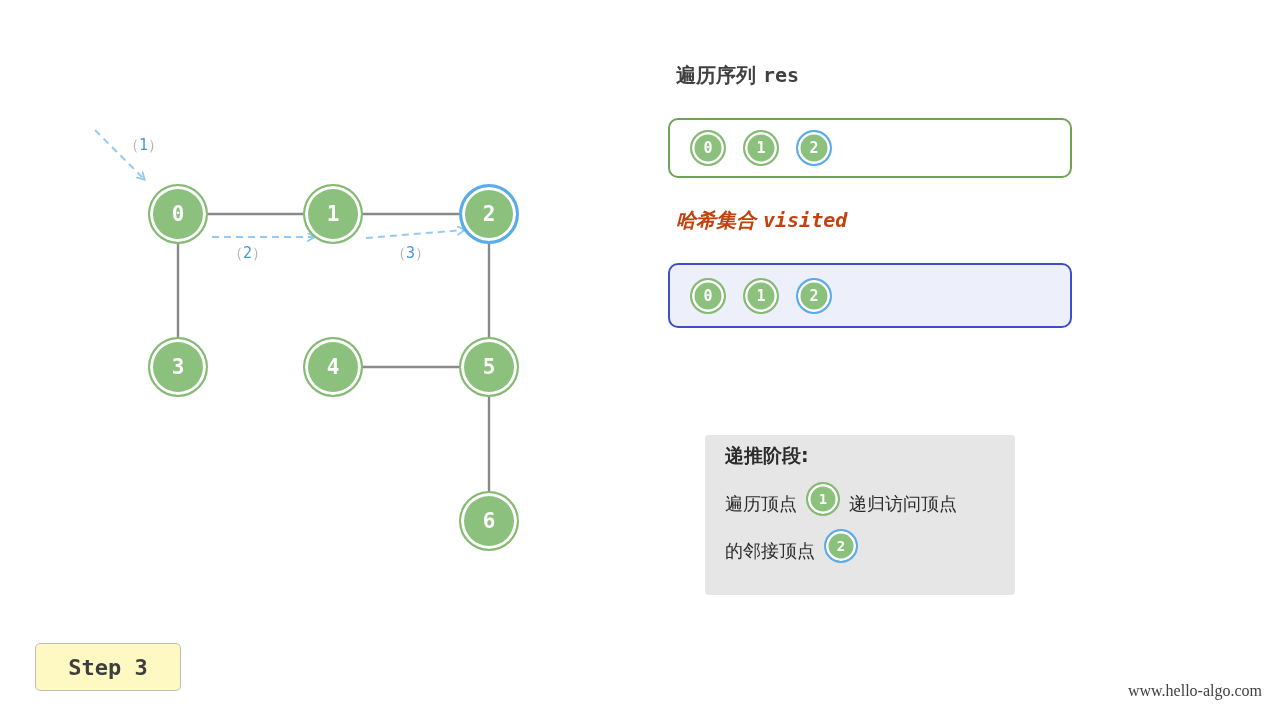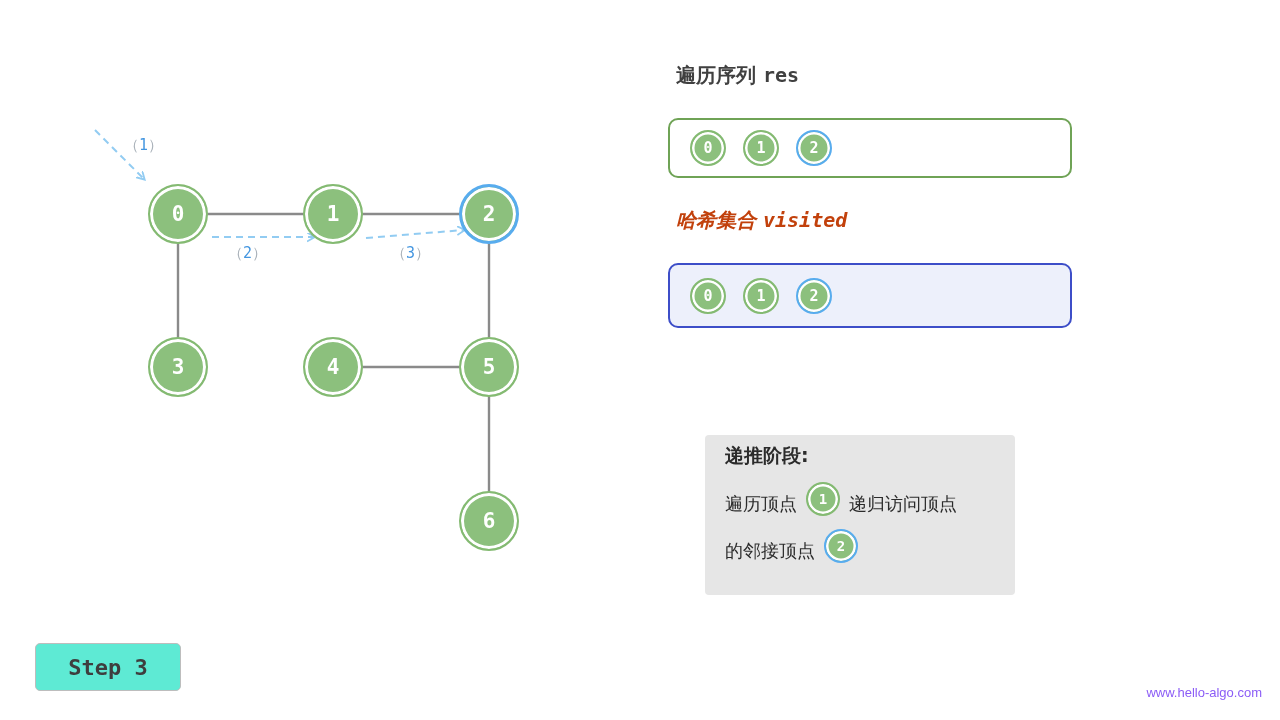--- a/index.html
+++ b/index.html
@@ -64,30 +64,30 @@
   .info-box {
     position:absolute; left:705px; top:435px; width:310px; height:160px;
     background:#e6e6e6; border-radius:4px; padding:8px 20px;
     color:#2b2b2b;
   }
   .info-title { font-size:19px; font-weight:bold; }
   .info-line { display:flex; align-items:flex-end; gap:9px; margin-top:13px; font-size:18px; }
 
   .step-box {
     position:absolute; left:35px; top:643px; width:146px; height:48px;
-    background:#5eead4; border:1.5px solid #bdbdbd; border-radius:5px;
+    background:#fef9c3; border:1.5px solid #bdbdbd; border-radius:5px;
     display:flex; align-items:center; justify-content:center;
     font-family:"DejaVu Sans Mono","Liberation Mono",monospace;
     font-size:22px; font-weight:bold; color:#3e3e3e;
   }
 
   .watermark {
     position:absolute; right:18px; bottom:20px;
-    font-family:Liberation Sans, sans-serif;
-    font-size:13px; color:#8b5cf6;
+    font-family:Liberation Serif, serif;
+    font-size:16px; color:#404040;
   }
 </style>
 </head>
 <body>
 
 <div class="stage">
 
   <svg class="layer" width="1280" height="720">
     <defs>
       <marker id="arw" markerWidth="10" markerHeight="10" refX="7" refY="4.5" orient="auto" markerUnits="userSpaceOnUse">

